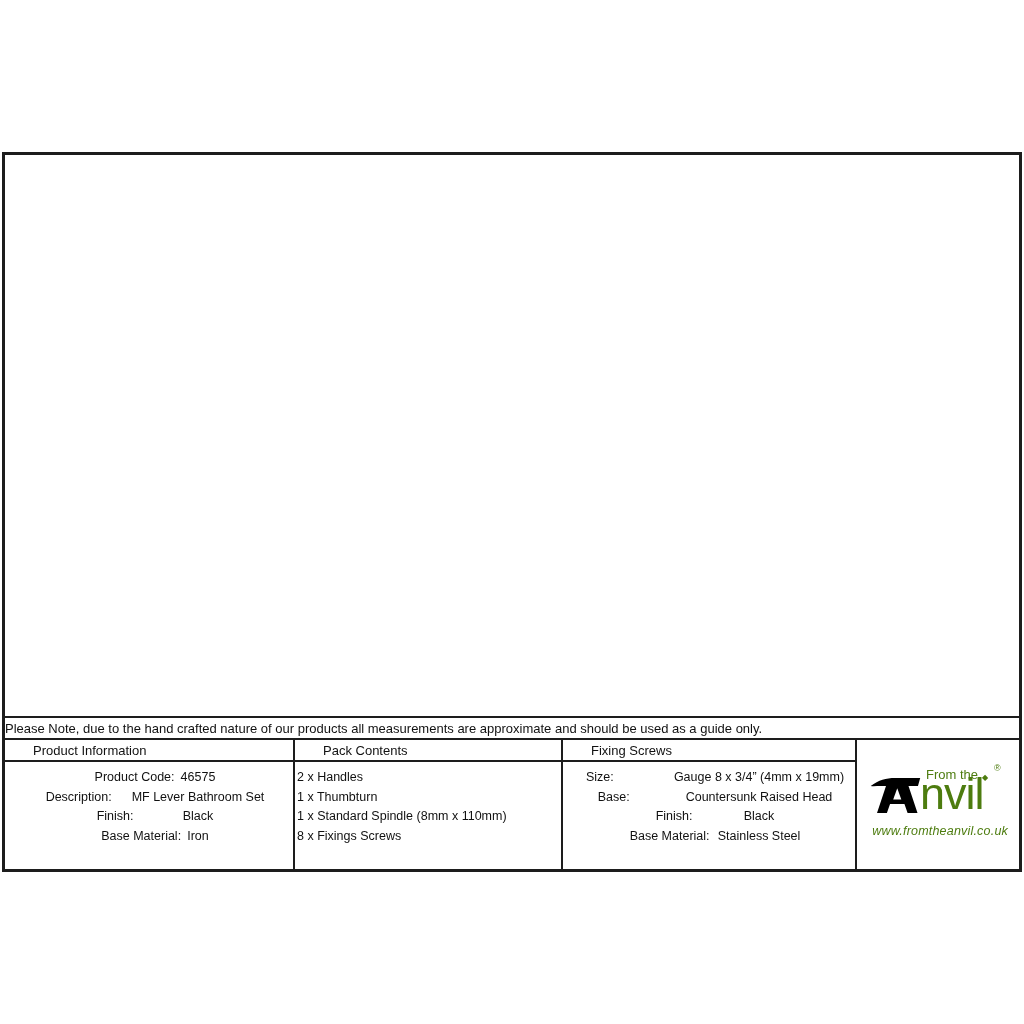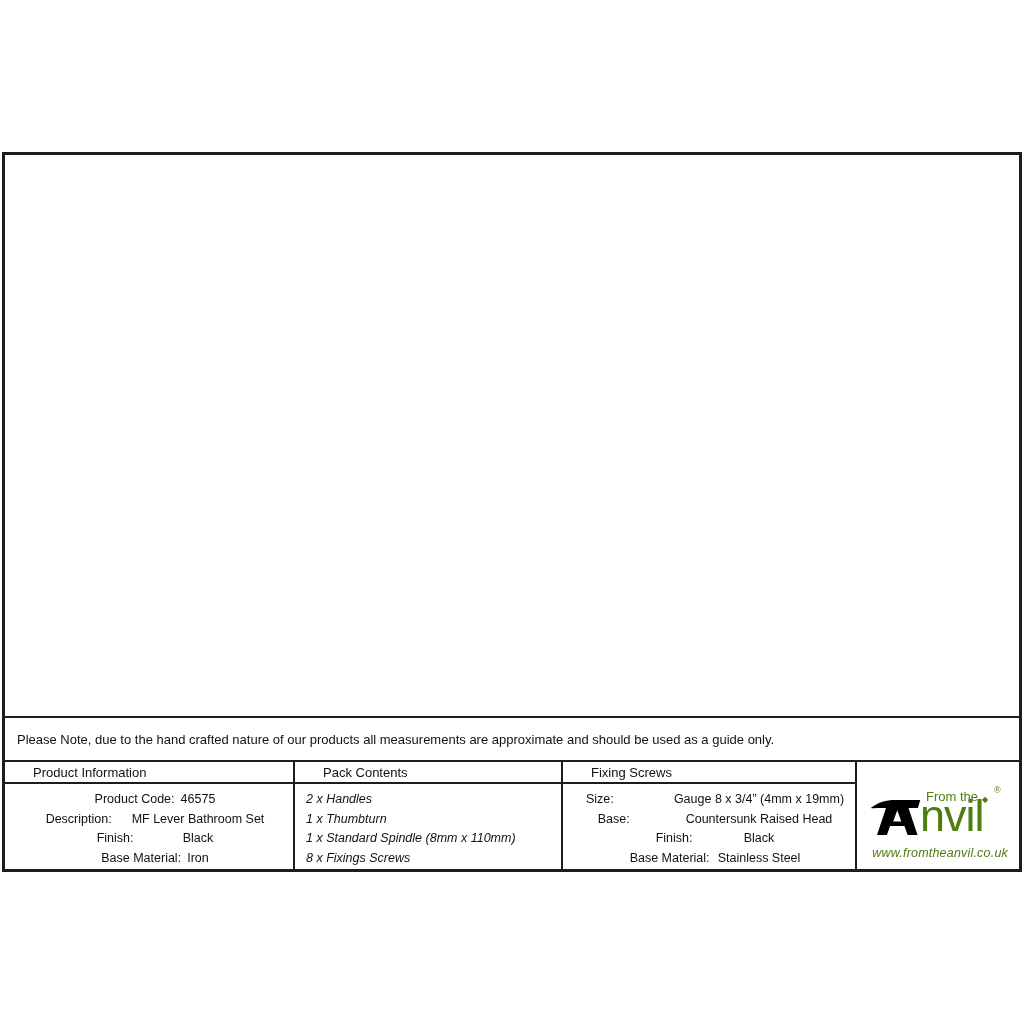--- a/index.html
+++ b/index.html
@@ -1,25 +1,25 @@
 <!DOCTYPE html>
 <html><head>
 <meta charset="utf-8">
 <style>
   html,body{margin:0;padding:0;background:#fff;}
   body{width:1024px;height:1024px;position:relative;font-family:"Liberation Sans",sans-serif;color:#111;}
   .frame{position:absolute;left:2px;top:152px;width:1020px;height:720px;border:3px solid #1d1d1d;box-sizing:border-box;display:flex;flex-direction:column;background:#fff;}
   .draw-space{height:561px;}
-  .note-row{height:44px;border-top:2px solid #1d1d1d;box-sizing:border-box;display:flex;align-items:center;padding-left:12px;font-size:13px;}
+  .note-row{height:22px;border-top:2px solid #1d1d1d;box-sizing:border-box;display:flex;align-items:center;font-size:13px;}
   .spec{flex:1;border-top:2px solid #1d1d1d;display:grid;grid-template-columns:288px 268px 294px 1fr;}
   .col{box-sizing:border-box;min-width:0;}
   .col + .col{border-left:2px solid #1d1d1d;}
   .col-h{height:20px;border-bottom:2px solid #1d1d1d;font-size:13px;display:flex;align-items:center;padding-left:28px;}
   .col-b{padding:6px 0 0 12px;font-size:12.5px;line-height:19.5px;}
-  .col-b.pack{padding-left:11px;font-style:italic;}
+  .col-b.pack{padding-left:2px;}
   .kv{display:flex;justify-content:center;}
   .kv .k{width:86px;flex:none;}
   .col.fix .kv .k{width:88px;}
   .svg-overlay{position:absolute;left:0;top:152px;pointer-events:none;}
   .logo-col{position:relative;}
   .logo-block{position:absolute;left:11px;top:18px;width:140px;height:92px;font-family:Liberation Sans, sans-serif;color:#4d7c0f;}
   .anvil-svg{position:absolute;left:0;top:16px;}
   .from-the{position:absolute;left:58px;top:9px;font-size:13px;}
   .logo-diamond{position:absolute;left:114px;top:15px;font-size:8px;}
   .logo-reg{position:absolute;left:126px;top:5px;font-size:9px;}

